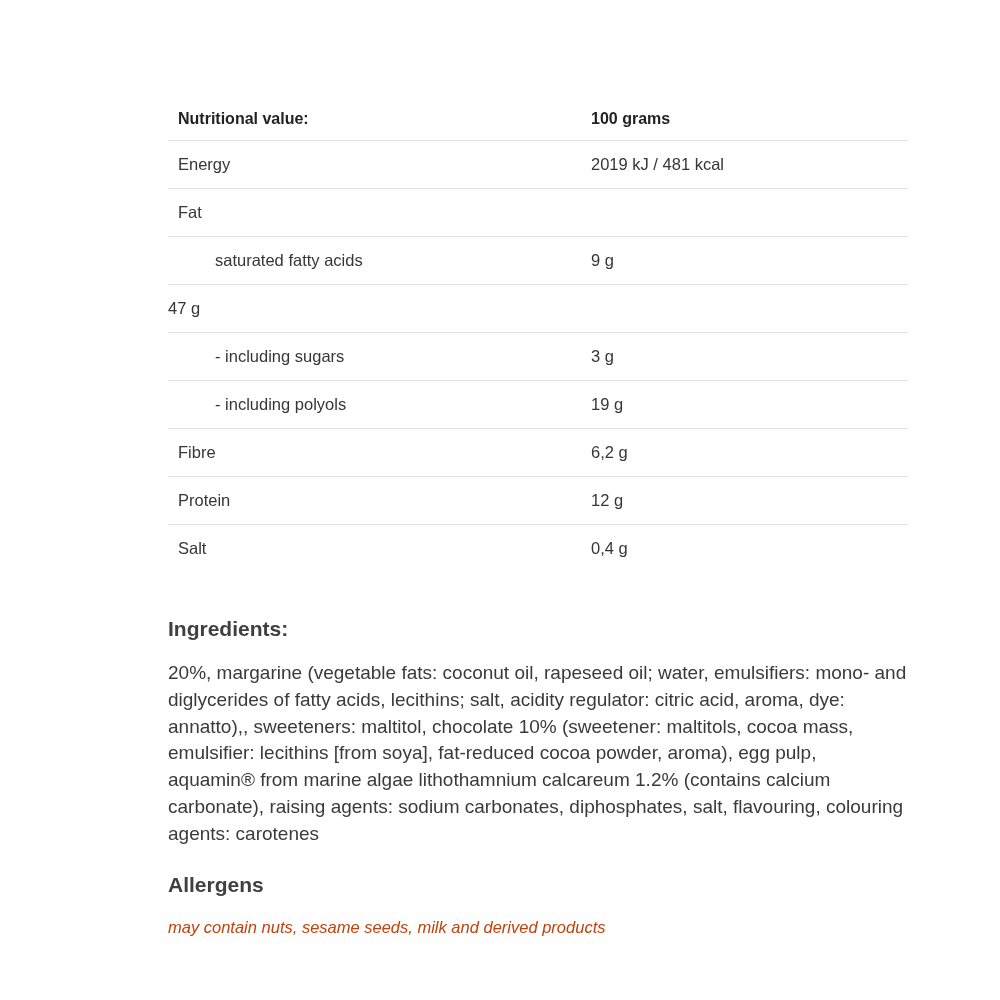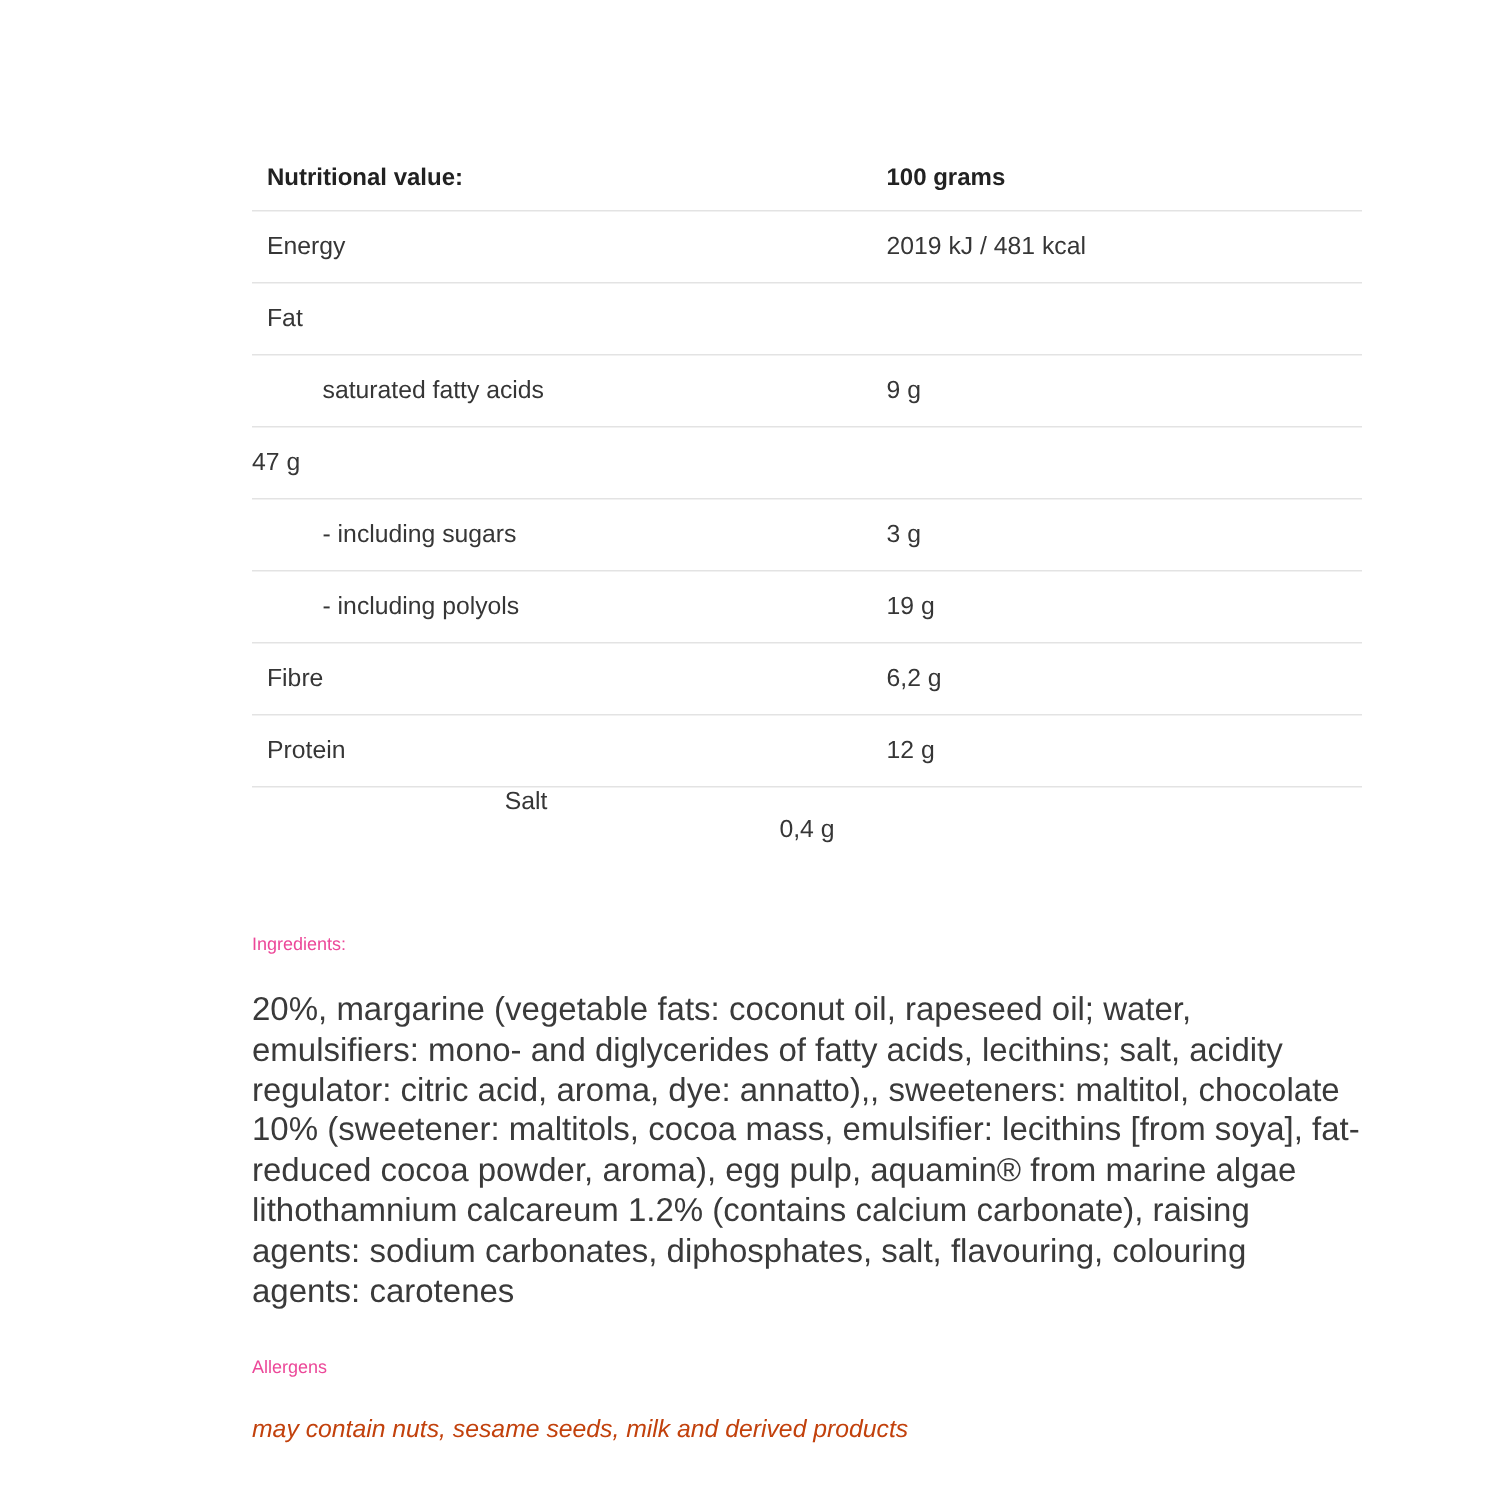--- a/index.html
+++ b/index.html
@@ -40,34 +40,34 @@
     font-size: 16px;
   }
   .cell { box-sizing: border-box; }
   .cell.label {
     width: 423px;
     padding-left: 10px;
     flex: 0 0 auto;
   }
   .cell.value { flex: 1 1 auto; }
   .nrow.indent .cell.label { padding-left: 47px; }
-  #nrows .nrow:last-child { border-bottom: none; flex-direction: column; }
+  #nrows .nrow:last-child { border-bottom: none; }
 
   
   .section-heading {
     margin: 0;
-    font-size: 12px;
-    font-weight: 400;
-    color: #ec4899;
+    font-size: 21px;
+    font-weight: 700;
+    color: #404040;
     line-height: 22px;
   }
   .ingredients .section-heading { margin-top: 46px; }
   .ingredients-text {
     margin: 20px 0 0 0;
-    font-size: 22px;
+    font-size: 19px;
     line-height: 26.8px;
     color: #3a3a3a;
   }
   .allergens .section-heading { margin-top: 26px; }
   .allergens-text {
     margin: 20px 0 0 0;
     font-size: 16.5px;
     font-style: italic;
     font-weight: 500;
     color: #c2410c;

